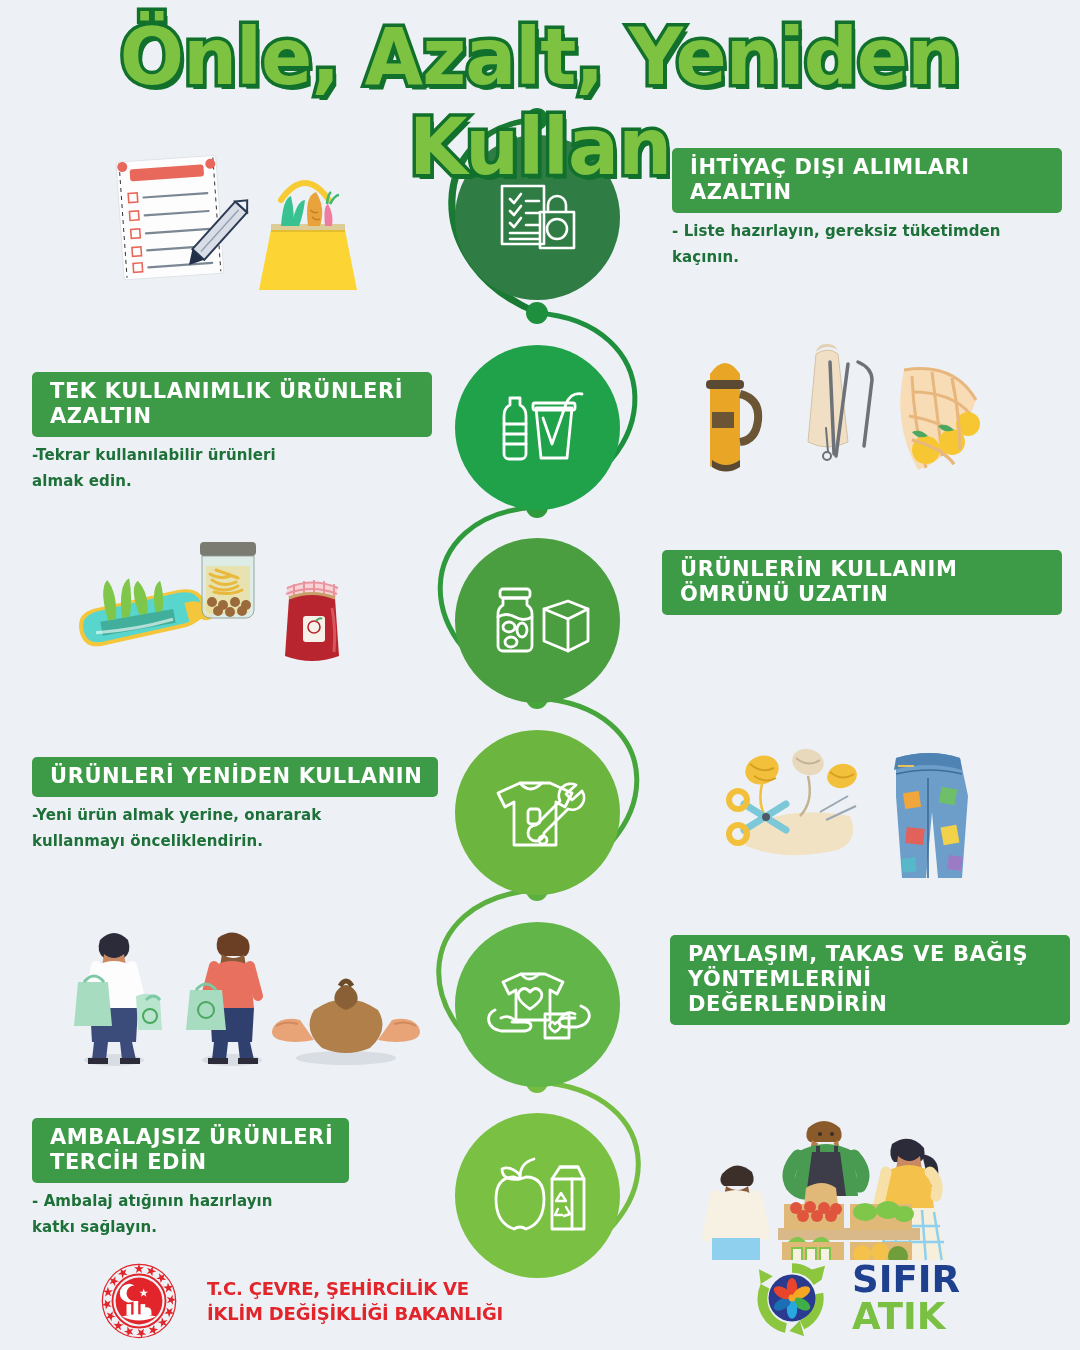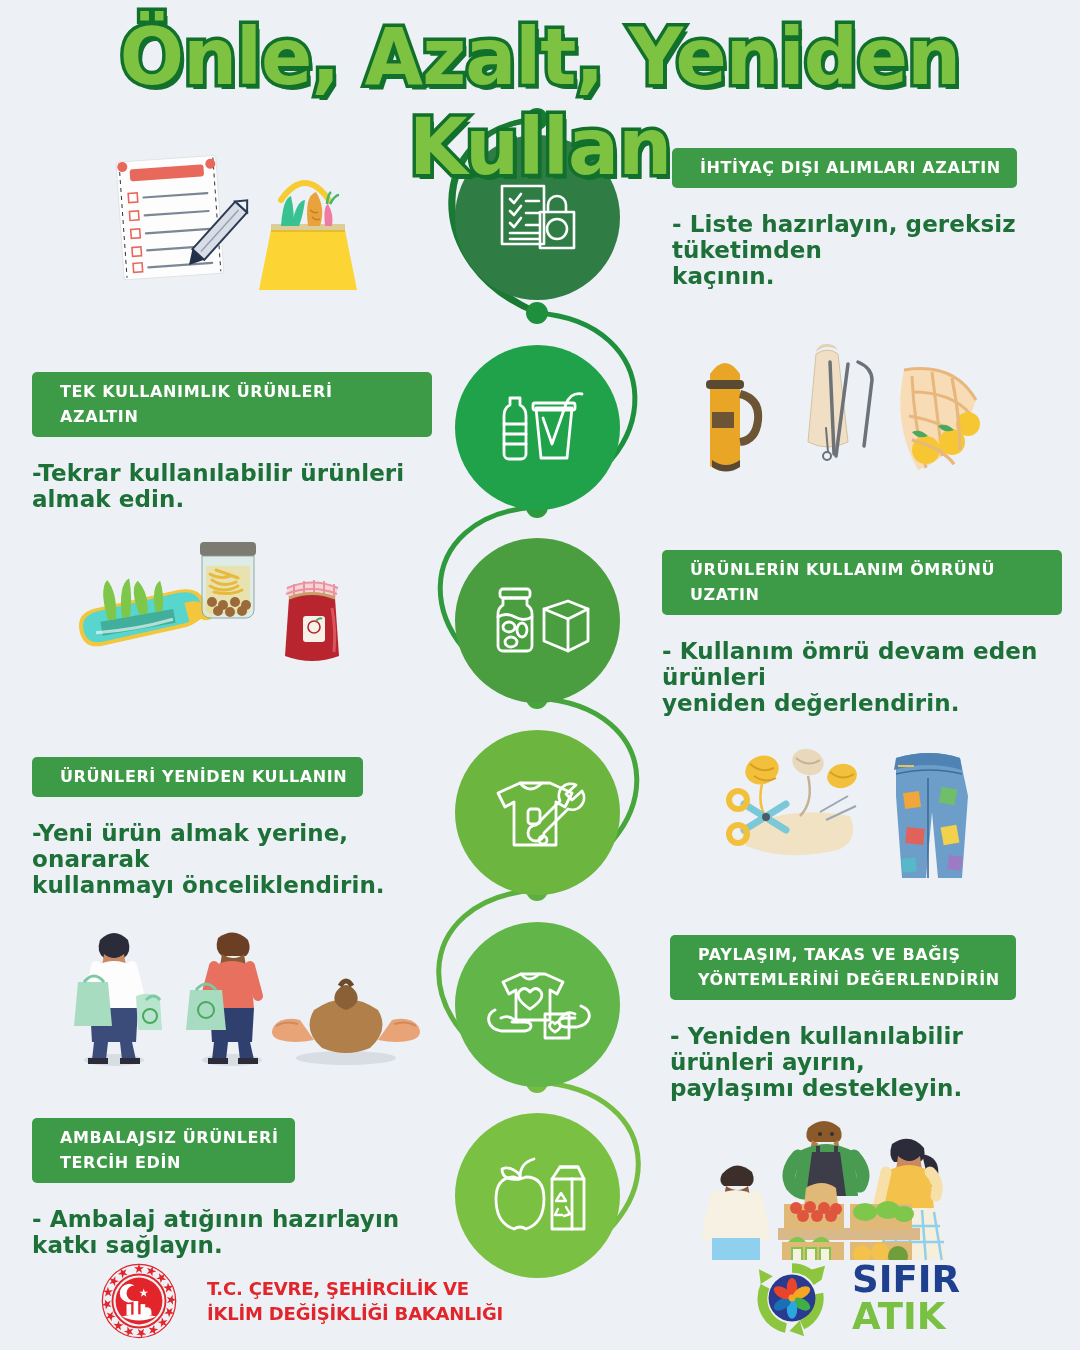--- a/index.html
+++ b/index.html
@@ -43,35 +43,35 @@
   .node svg { display: block; }
 
   
   .block { position: absolute; z-index: 6; }
   .tag {
     display: inline-block;
     background: #3d9a46;
     color: #ffffff;
     font-family: "DejaVu Sans", sans-serif;
     font-weight: bold;
-    font-size: 16px;
+    font-size: 21px;
     letter-spacing: 0.6px;
     line-height: 25px;
-    padding: 7px 16px 8px 28px;
+    padding: 7px 16px 8px 18px;
     border-radius: 5px;
     white-space: pre-line;
   }
   .body {
     color: #1d7038;
     font-family: "DejaVu Sans", sans-serif;
     font-weight: bold;
-    font-size: 23px;
+    font-size: 15px;
     line-height: 26px;
     letter-spacing: 0.1px;
-    margin-top: 23px;
+    margin-top: 5px;
     white-space: pre-line;
   }
   .block.right .tag, .block.right .body { margin-left: 10px; }
 
   
   .illus { position: absolute; z-index: 5; }
 
   
   .footer-left {
     position: absolute; left: 100px; top: 1262px;
@@ -274,22 +274,20 @@
         <ellipse cx="36" cy="49" rx="5" ry="7"></ellipse>
         <ellipse cx="25" cy="61" rx="6" ry="5"></ellipse>
         <path d="M58 28 l24 -8 l20 8 v32 l-20 10 l-24 -10 z"></path>
         <path d="M58 28 l24 10 l20 -10"></path>
         <path d="M82 38 v32"></path>
       </g>
     </svg>
   </div>
   <div class="block right" style="left:652px; top:550px; width:410px;">
     <div class="tag">ÜRÜNLERİN KULLANIM ÖMRÜNÜ UZATIN</div>
-    <div class="body">- Kullanım ömrü devam eden ürünleri
- yeniden değerlendirin.</div>
   </div>
   <svg class="illus" style="left:60px; top:522px;" width="312" height="170" viewBox="0 0 312 170">
     <g transform="rotate(-10 110 115)">
       <path d="M22 92 q0 -16 18 -18 l86 -4 q22 0 24 16 q2 18 -22 22 l-86 4 q-20 0 -20 -20z" fill="#f4c63c"></path>
       <path d="M26 92 q0 -13 16 -15 l84 -4 q18 0 20 13 q2 15 -19 18 l-84 4 q-17 0 -17 -16z" fill="#58d6cd"></path>
       <path d="M130 84 q18 -2 20 9 q2 10 -18 12" fill="#f4c63c"></path>
       <circle cx="150" cy="96" r="9" fill="#f4c63c"></circle>
       <path d="M44 88 h74 v14 h-74 z" fill="#2f8f72" opacity="0.55"></path>
       <g fill="#7ec74a">
         <path d="M52 88 q-4 -32 6 -40 q8 14 2 40z"></path>
@@ -412,22 +410,20 @@
         <rect x="62" y="50" width="24" height="24"></rect>
         <path d="M72 60 q3 -4 5 0 q2 4 -5 8 q-7 -4 -5 -8 q2 -4 5 0z"></path>
         <path d="M98 42 q10 4 8 12 q-2 7 -12 9 h-12 q-6 -1 -6 -5 q0 -4 6 -4 h10"></path>
         <path d="M92 50 q-8 -4 -14 4"></path>
       </g>
     </svg>
   </div>
   <div class="block right" style="left:660px; top:935px; width:410px;">
     <div class="tag">PAYLAŞIM, TAKAS VE BAĞIŞ
 YÖNTEMLERİNİ DEĞERLENDİRİN</div>
-    <div class="body">- Yeniden kullanılabilir ürünleri ayırın,
-paylaşımı destekleyin.</div>
   </div>
   <svg class="illus" style="left:70px; top:908px;" width="350" height="170" viewBox="0 0 350 170">
     <g>
       <ellipse cx="44" cy="152" rx="30" ry="6" fill="#d8dde4"></ellipse>
       <path d="M30 32 q14 -14 28 0 q4 12 -4 18 h-20 q-8 -6 -4 -18z" fill="#2b2b3a"></path>
       <path d="M34 46 q10 8 20 0 l2 12 q-12 8 -24 0z" fill="#c98a63"></path>
       <path d="M26 58 q18 -10 36 0 l6 42 h-48z" fill="#fdfdfd"></path>
       <path d="M26 58 l-6 34 q-2 8 6 8" fill="none" stroke="#fdfdfd" stroke-width="10" stroke-linecap="round"></path>
       <path d="M62 58 l8 32" fill="none" stroke="#fdfdfd" stroke-width="10" stroke-linecap="round"></path>
       <path d="M20 100 h48 l-2 34 h-44z" fill="#3b4b7a"></path>

